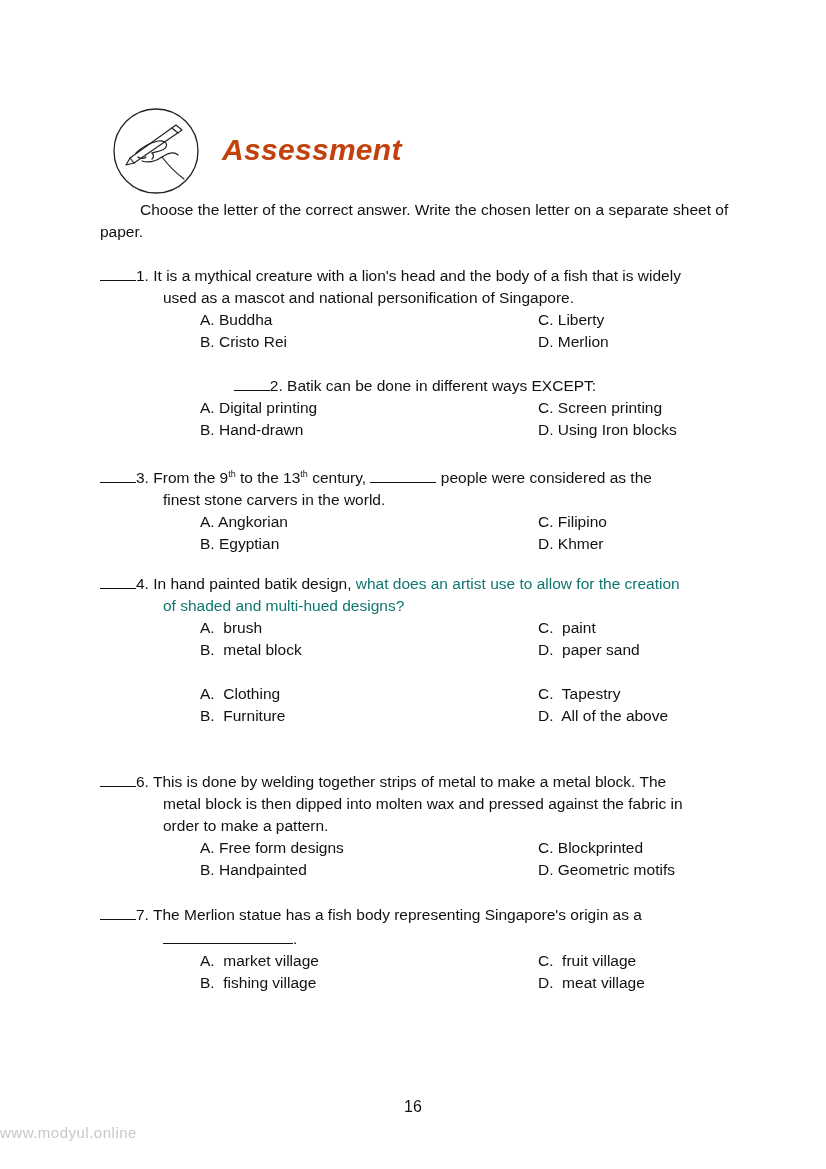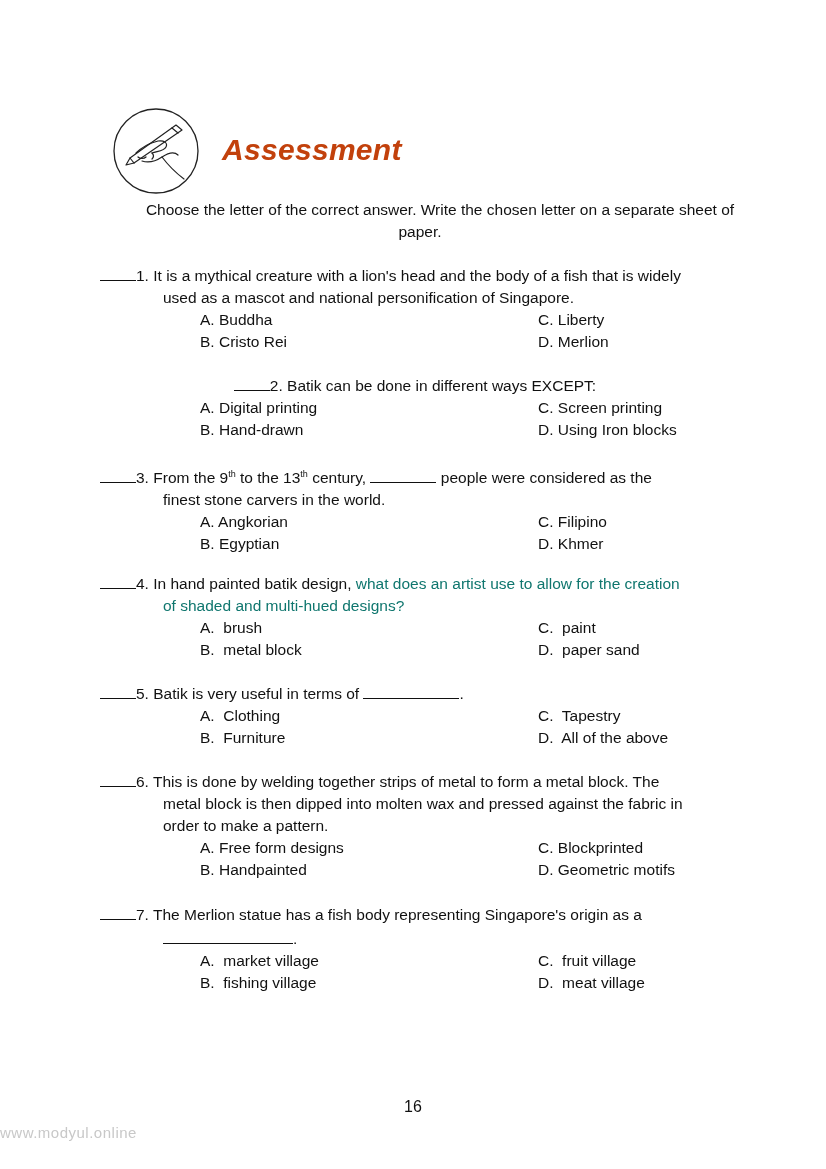--- a/index.html
+++ b/index.html
@@ -11,21 +11,20 @@
   .header { position: absolute; left: 112px; top: 107px; width: 330px; height: 90px; }
   .logo { position: absolute; left: 0; top: 0; width: 88px; height: 88px; }
   .title {
     position: absolute; left: 110px; top: 26px;
     font-size: 30px; font-weight: bold; font-style: italic; color: #c2410c;
     letter-spacing: 0.3px;
   }
   .instructions {
     position: absolute; left: 100px; top: 199px; width: 640px;
     line-height: 22px;
-    text-align: center;
   }
   .instructions .indent { display: inline-block; width: 40px; }
   .q { position: absolute; left: 100px; width: 630px; line-height: 22px; }
   .q-line { white-space: nowrap; }
   .q-cont { padding-left: 63px; }
   .blank { display: inline-block; width: 36px; border-bottom: 1px solid #111; height: 15px; vertical-align: baseline; }
   .choices { position: relative; height: 44px; }
   .choice { position: absolute; white-space: nowrap; }
   .col-a { left: 100px; }
   .col-c { left: 438px; }
@@ -98,32 +97,31 @@
   <div class="q-line q-cont gray">of shaded and multi-hued designs?</div>
   <div class="choices">
     <div class="choice col-a row1" style="white-space:pre;">A.  brush</div>
     <div class="choice col-a row2" style="white-space:pre;">B.  metal block</div>
     <div class="choice col-c row1" style="white-space:pre;">C.  paint</div>
     <div class="choice col-c row2" style="white-space:pre;">D.  paper sand</div>
   </div>
 </div>
 
 <div class="q" style="top:683px;">
-  <div class="q-line"><span class="blank"></span><span>5.</span> <span>Batik is very useful in terms of </span><span class="fill" style="width:96px;"></span><span>.</span></div>
   <div class="choices">
     <div class="choice col-a row1" style="white-space:pre;">A.  Clothing</div>
     <div class="choice col-a row2" style="white-space:pre;">B.  Furniture</div>
     <div class="choice col-c row1" style="white-space:pre;">C.  Tapestry</div>
     <div class="choice col-c row2" style="white-space:pre;">D.  All of the above</div>
   </div>
 </div>
 
 <div class="q q6" style="top:771px;">
   <div class="q-line" style="display:flex; justify-content:space-between; width:626px;">
-      <span style="white-space:nowrap;"><span class="blank"></span><span>6.</span> <span>This is done by welding together strips of metal to form a metal block. The</span></span>
+      <span style="white-space:nowrap;"><span class="blank"></span><span>6.</span> <span>This is done by welding together strips of metal to make a metal block. The</span></span>
     </div>
   <div class="q-line q-cont">metal block is then dipped into molten wax and pressed against the fabric in</div>
   <div class="q-line q-cont">order to make a pattern.</div>
   <div class="choices">
     <div class="choice col-a row1">A. Free form designs</div>
     <div class="choice col-a row2">B. Handpainted</div>
     <div class="choice col-c row1">C. Blockprinted</div>
     <div class="choice col-c row2">D. Geometric motifs</div>
   </div>
 </div>

